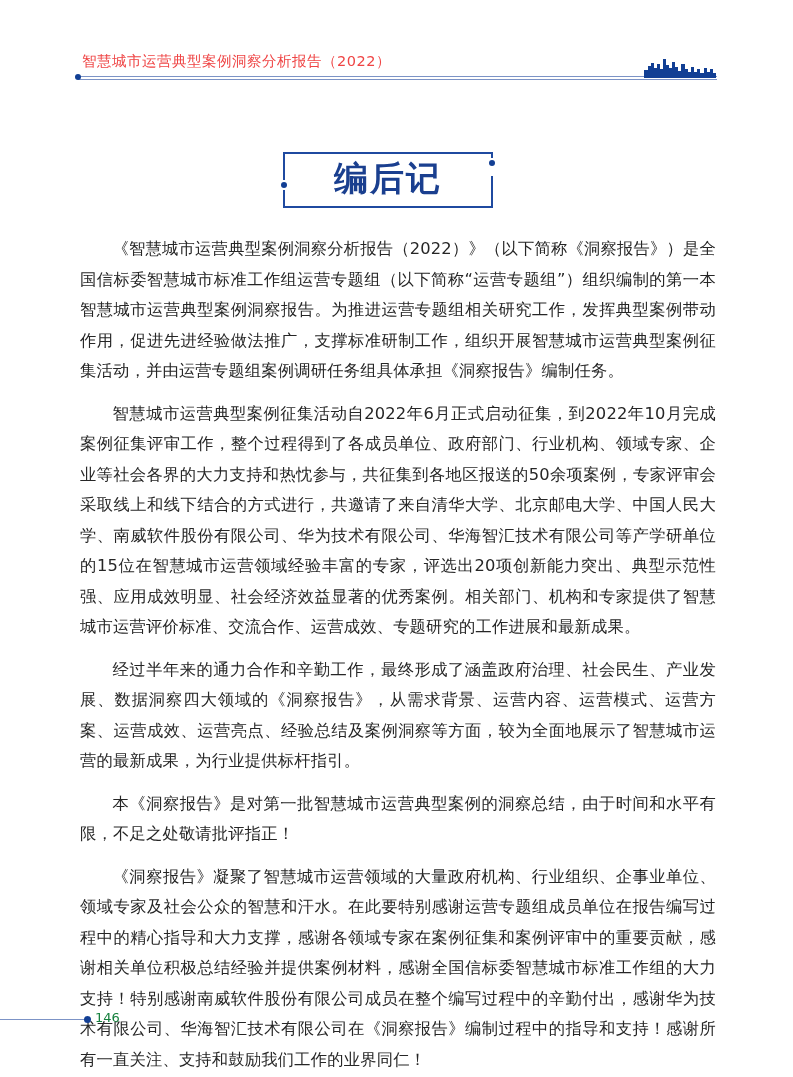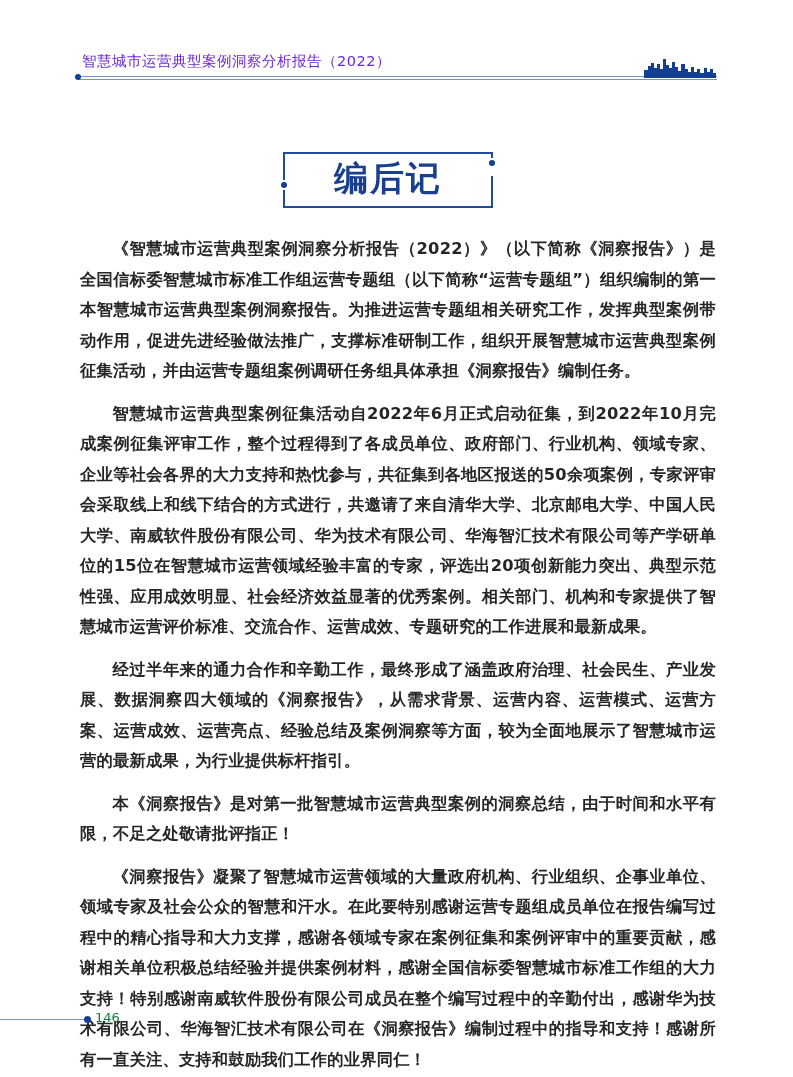--- a/index.html
+++ b/index.html
@@ -1,34 +1,34 @@
 <!DOCTYPE html>
 <html><head>
 <meta charset="utf-8">
 <style>
   html, body { margin: 0; padding: 0; background: #ffffff; }
   body { width: 793px; height: 1077px; position: relative; overflow: hidden;
          font-family: "DejaVu Sans", "Liberation Sans", sans-serif; color: #222; }
-  .hdr-title { position: absolute; left: 82px; top: 52px; font-size: 14.5px; color: #6d28d9; letter-spacing: 0.5px; white-space: nowrap; }
+  .hdr-title { position: absolute; left: 82px; top: 52px; font-size: 14.5px; color: #ef4444; letter-spacing: 0.5px; white-space: nowrap; }
   .hdr-line-1 { position: absolute; left: 78px; top: 76px; width: 639px; height: 1px; background: #7c93c6; }
   .hdr-line-2 { position: absolute; left: 78px; top: 79px; width: 639px; height: 1px; background: #7c93c6; }
   .hdr-dot { position: absolute; left: 75px; top: 74px; width: 6px; height: 6px; border-radius: 50%; background: #123f94; }
   .skyline { position: absolute; left: 644px; top: 56px; width: 74px; height: 22px; }
   .title-box { position: absolute; left: 283px; top: 152px; width: 210px; height: 56px; }
   .title-box .tl { position: absolute; left: 0; top: 0; width: 208px; height: 2px; background: #1f4aa0; }
   .title-box .bl { position: absolute; left: 0; bottom: 0; width: 210px; height: 2px; background: #1f4aa0; }
   .title-box .lv { position: absolute; left: 0; top: 0; width: 2px; height: 28px; background: #1f4aa0; }
   .title-box .lv2 { position: absolute; left: 0; top: 38px; width: 2px; height: 18px; background: #1f4aa0; }
   .title-box .rv { position: absolute; right: 0; top: 0; width: 2px; height: 6px; background: #1f4aa0; }
   .title-box .rv2 { position: absolute; right: 0; top: 24px; width: 2px; height: 32px; background: #1f4aa0; }
   .title-box .ld { position: absolute; left: -2px; top: 30px; width: 6px; height: 6px; border-radius: 50%; background: #123f94; }
   .title-box .rd { position: absolute; right: -2px; top: 8px; width: 6px; height: 6px; border-radius: 50%; background: #123f94; }
   .title-text { position: absolute; left: 0; top: 4px; width: 210px; text-align: center; font-size: 34px; font-weight: bold; color: #1a3f8f; letter-spacing: 2px; }
   .body-text { position: absolute; left: 80px; top: 234px; width: 636px; }
-  .para { margin: 0 0 12px 0; font-size: 16.3px; line-height: 30.5px; text-indent: 2em; text-align: justify; color: #262626; letter-spacing: 0.2px; font-weight: bold; }
+  .para { margin: 0 0 12px 0; font-size: 16.3px; line-height: 30.5px; text-indent: 2em; text-align: justify; color: #262626; letter-spacing: 0.2px; }
   .ftr-line { position: absolute; left: 0; top: 1019px; width: 86px; height: 1px; background: #7c93c6; }
   .ftr-dot { position: absolute; left: 84px; top: 1016px; width: 7px; height: 7px; border-radius: 50%; background: #123f94; }
   .page-num { position: absolute; left: 95px; top: 1010px; font-size: 13px; color: #15803d; }
 </style>
 </head>
 <body>
 
 <div>
   <div class="hdr-title">智慧城市运营典型案例洞察分析报告（2022）</div>
   <div class="hdr-line-1"></div>

